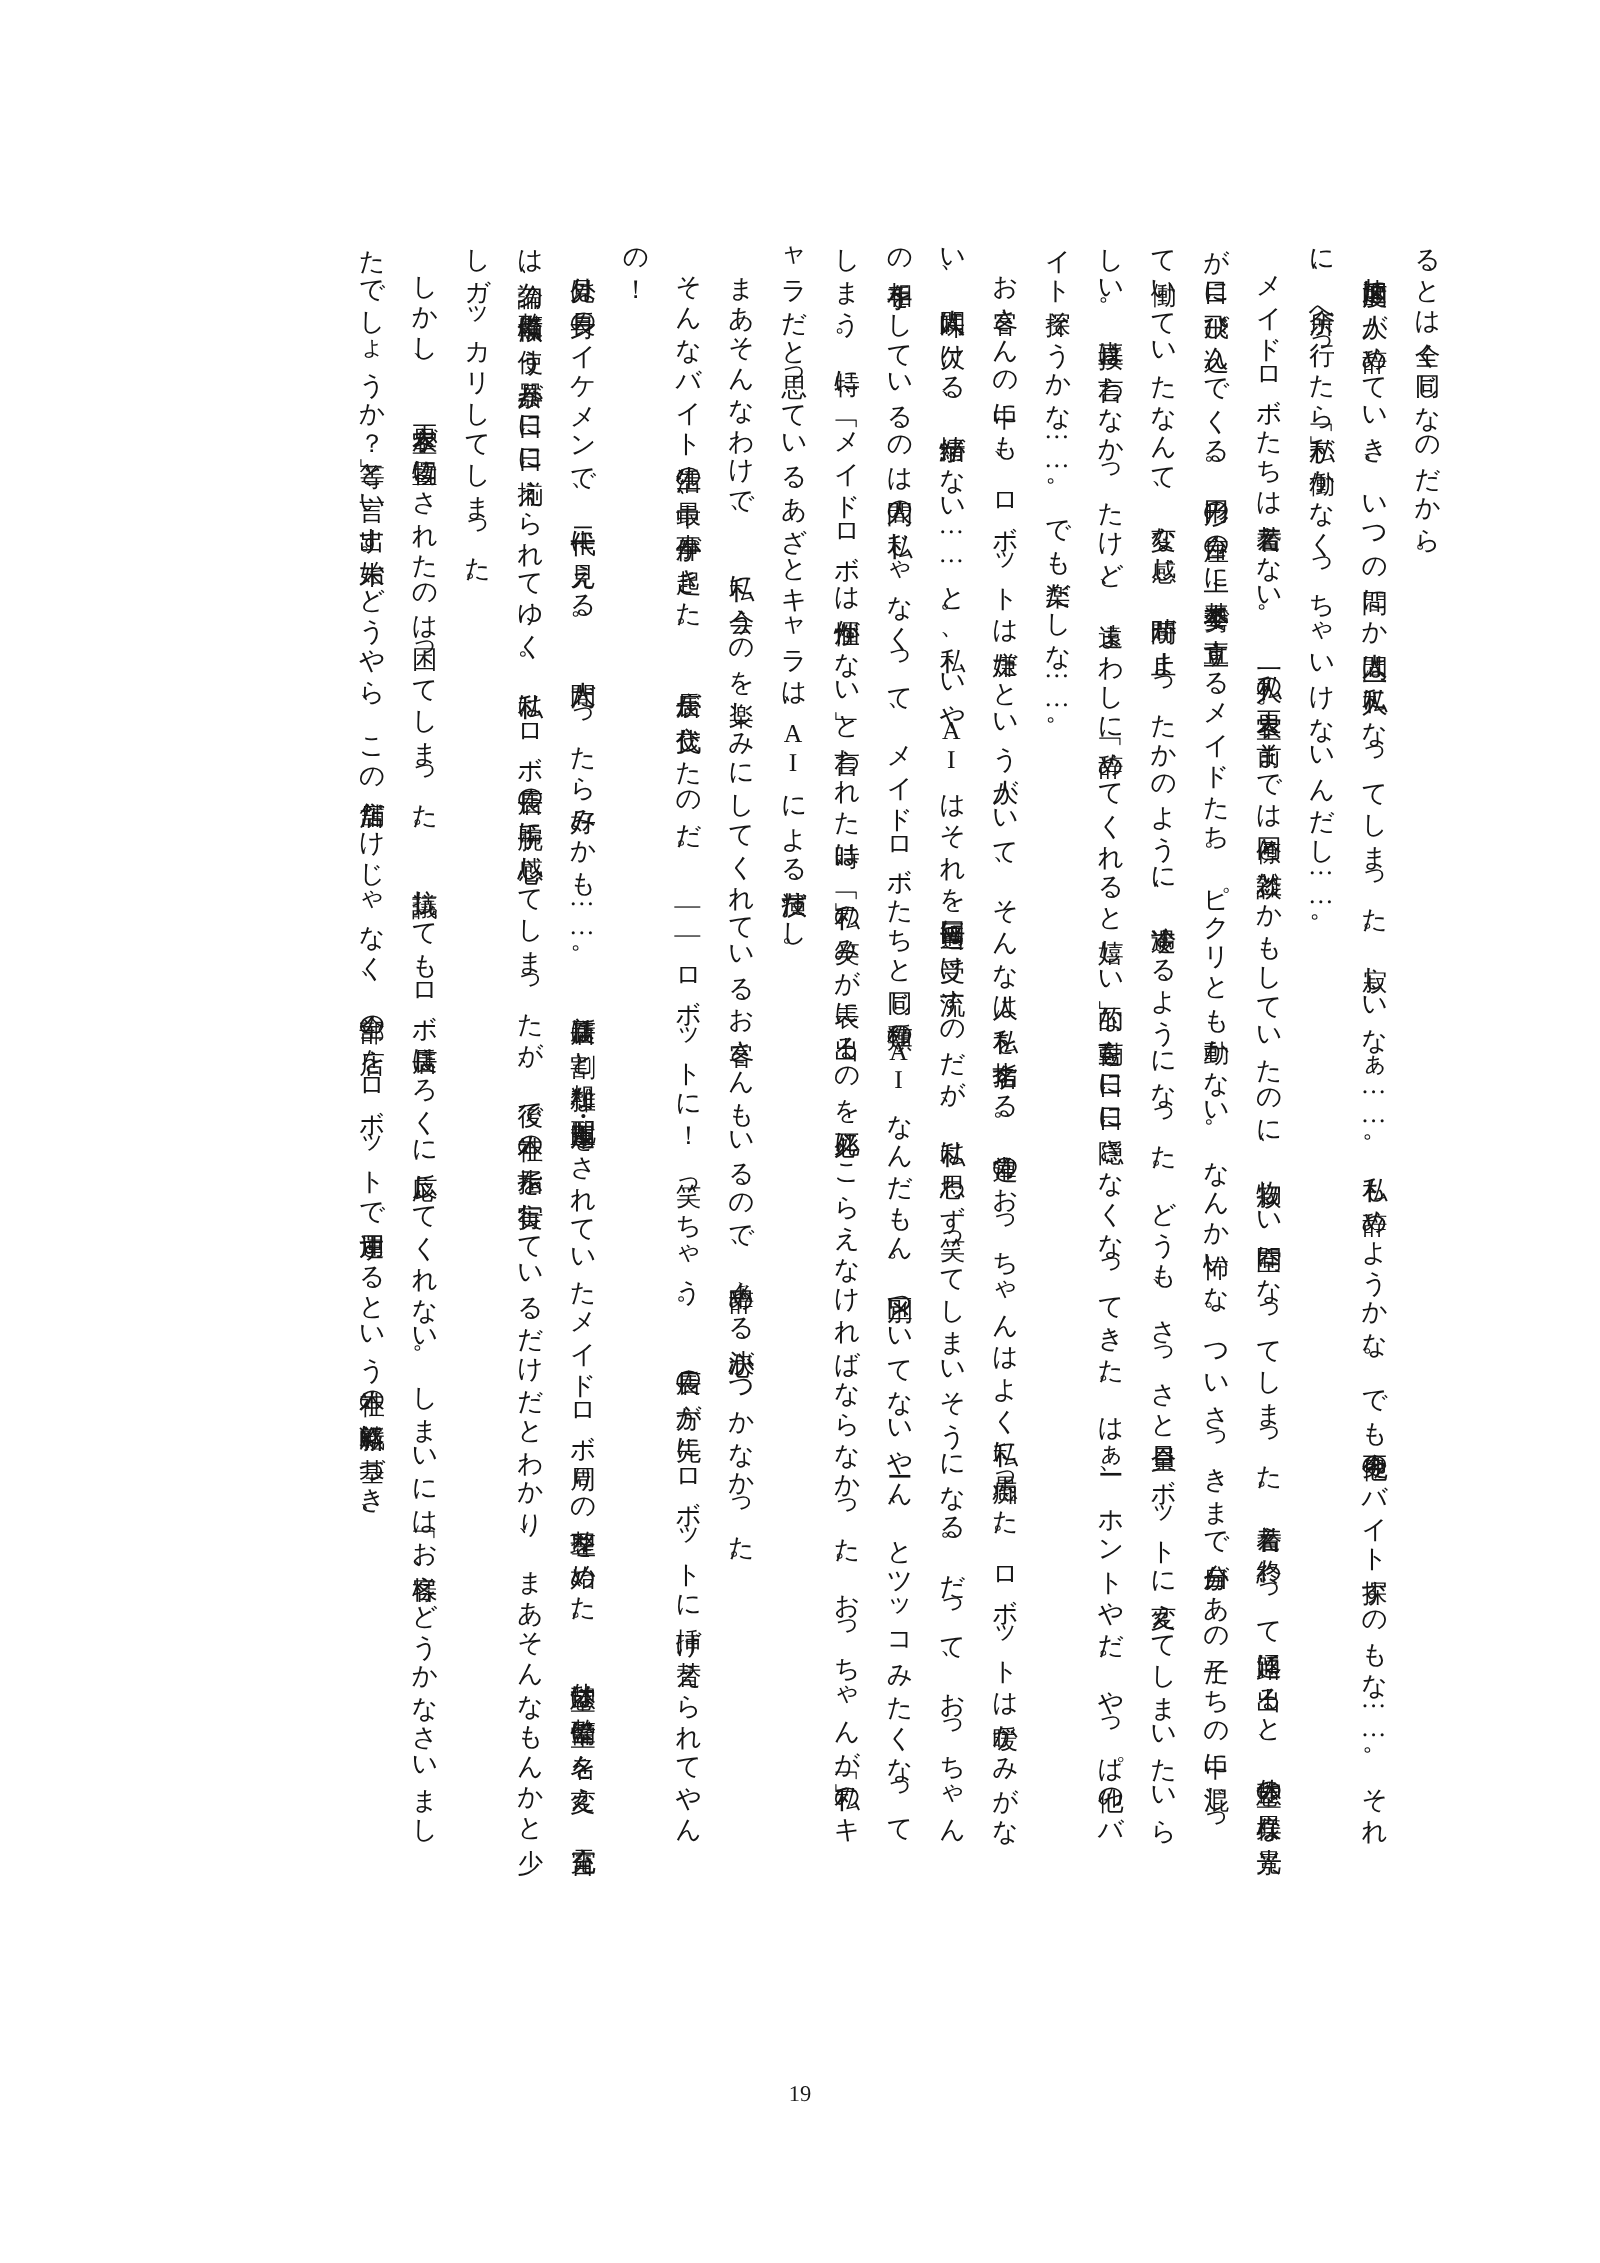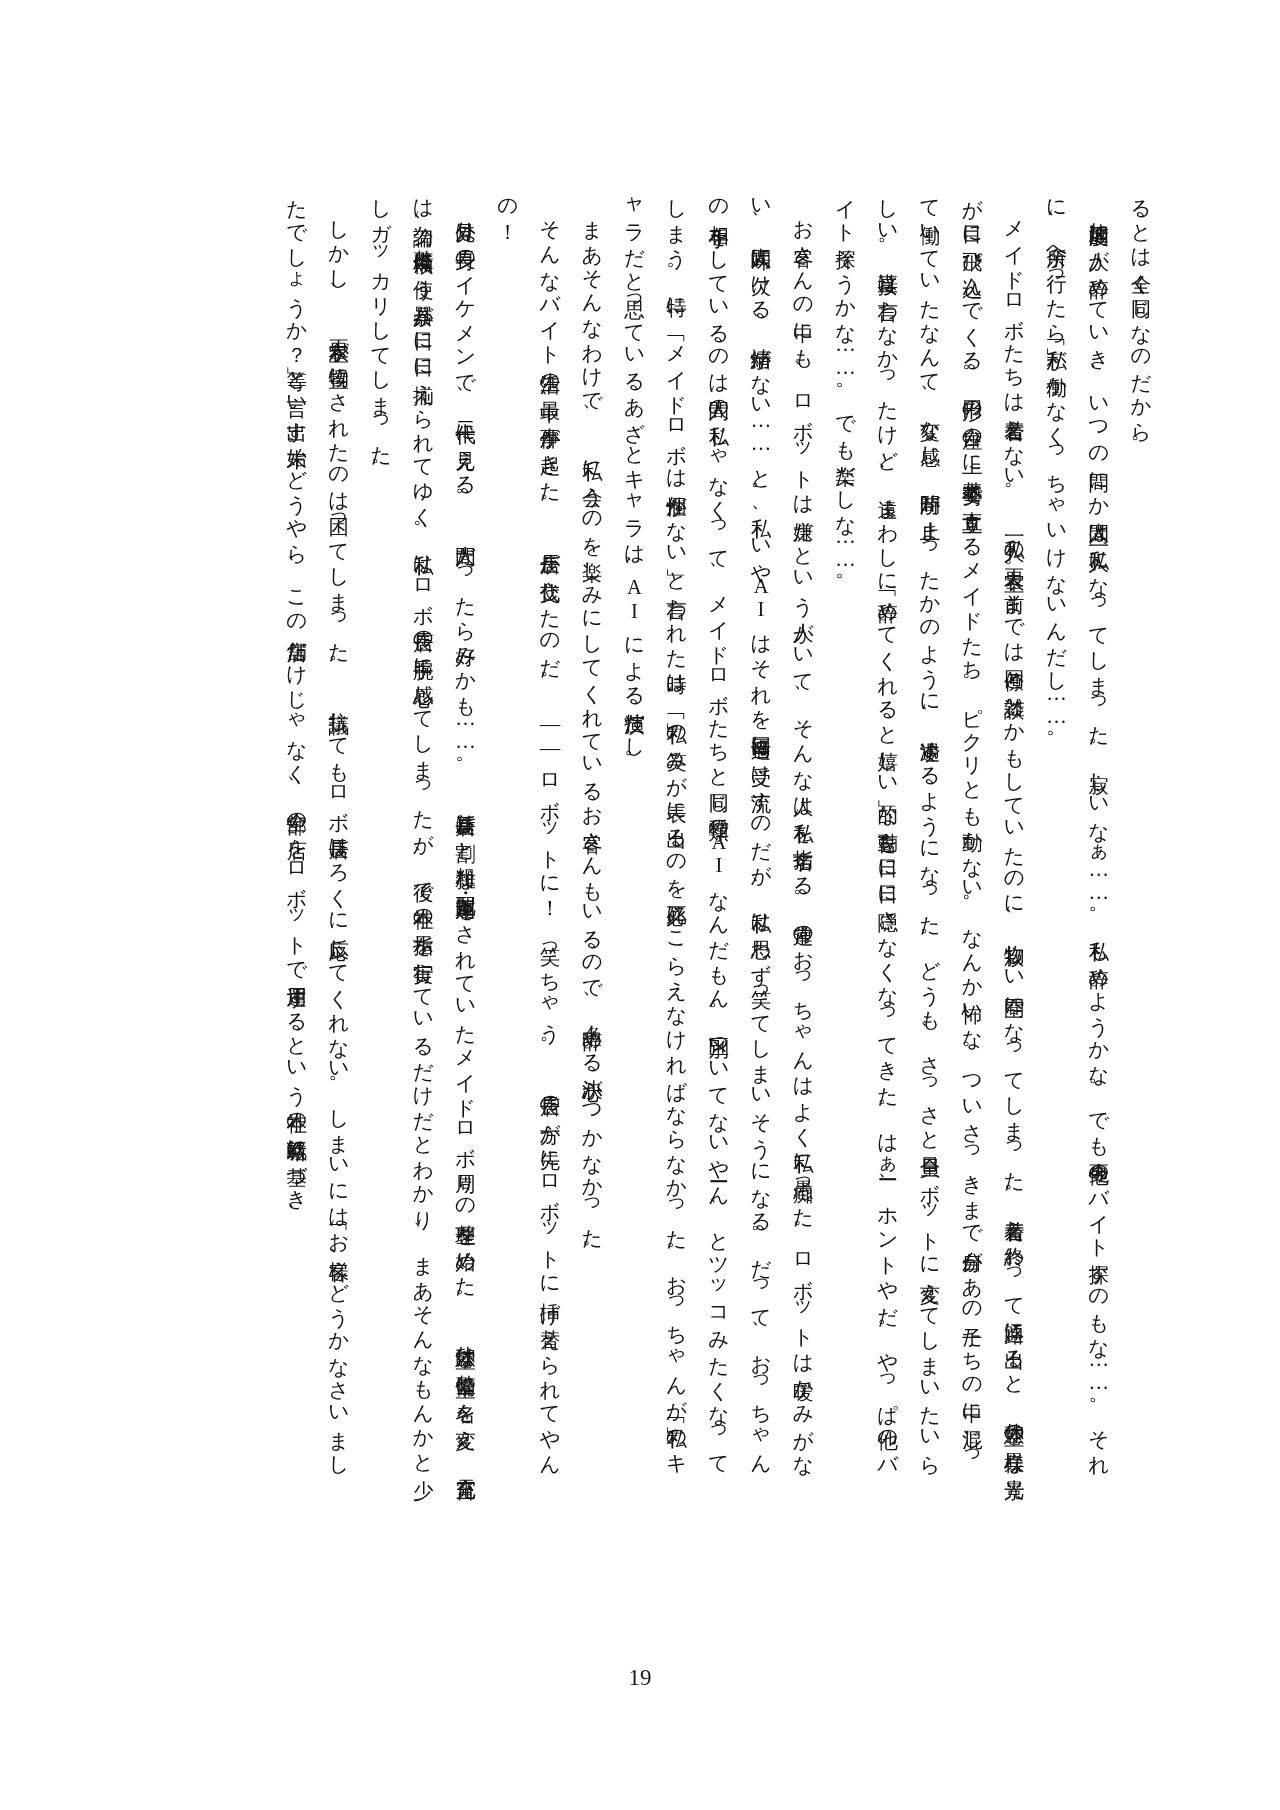--- a/index.html
+++ b/index.html
@@ -37,21 +37,21 @@
   }
   .page-body p.noindent {
     text-indent: 0;
   }
   .page-number {
     position: absolute;
     left: 0;
     right: 0;
     top: 1665px;
     text-align: center;
-    font-size: 23px;
+    font-size: 18px;
     font-family: "Liberation Serif", "DejaVu Serif", serif;
     color: #1a1a1a;
   }
 </style>
 </head>
 <body>
 
 <div class="page">
 
   <div class="page-body">

